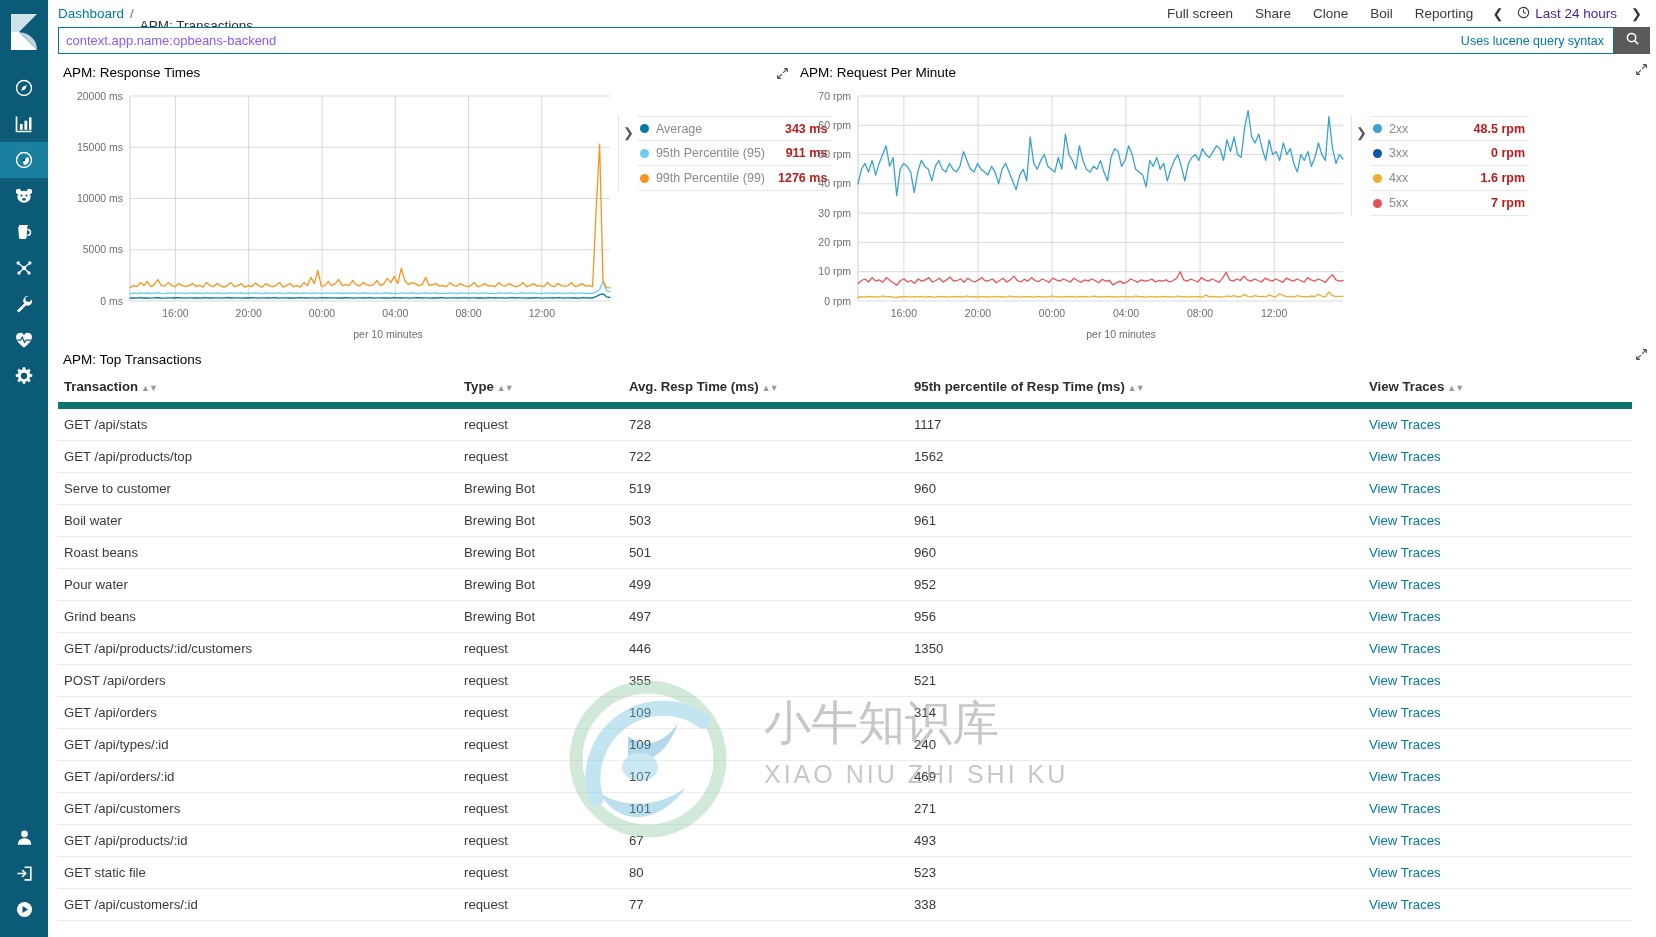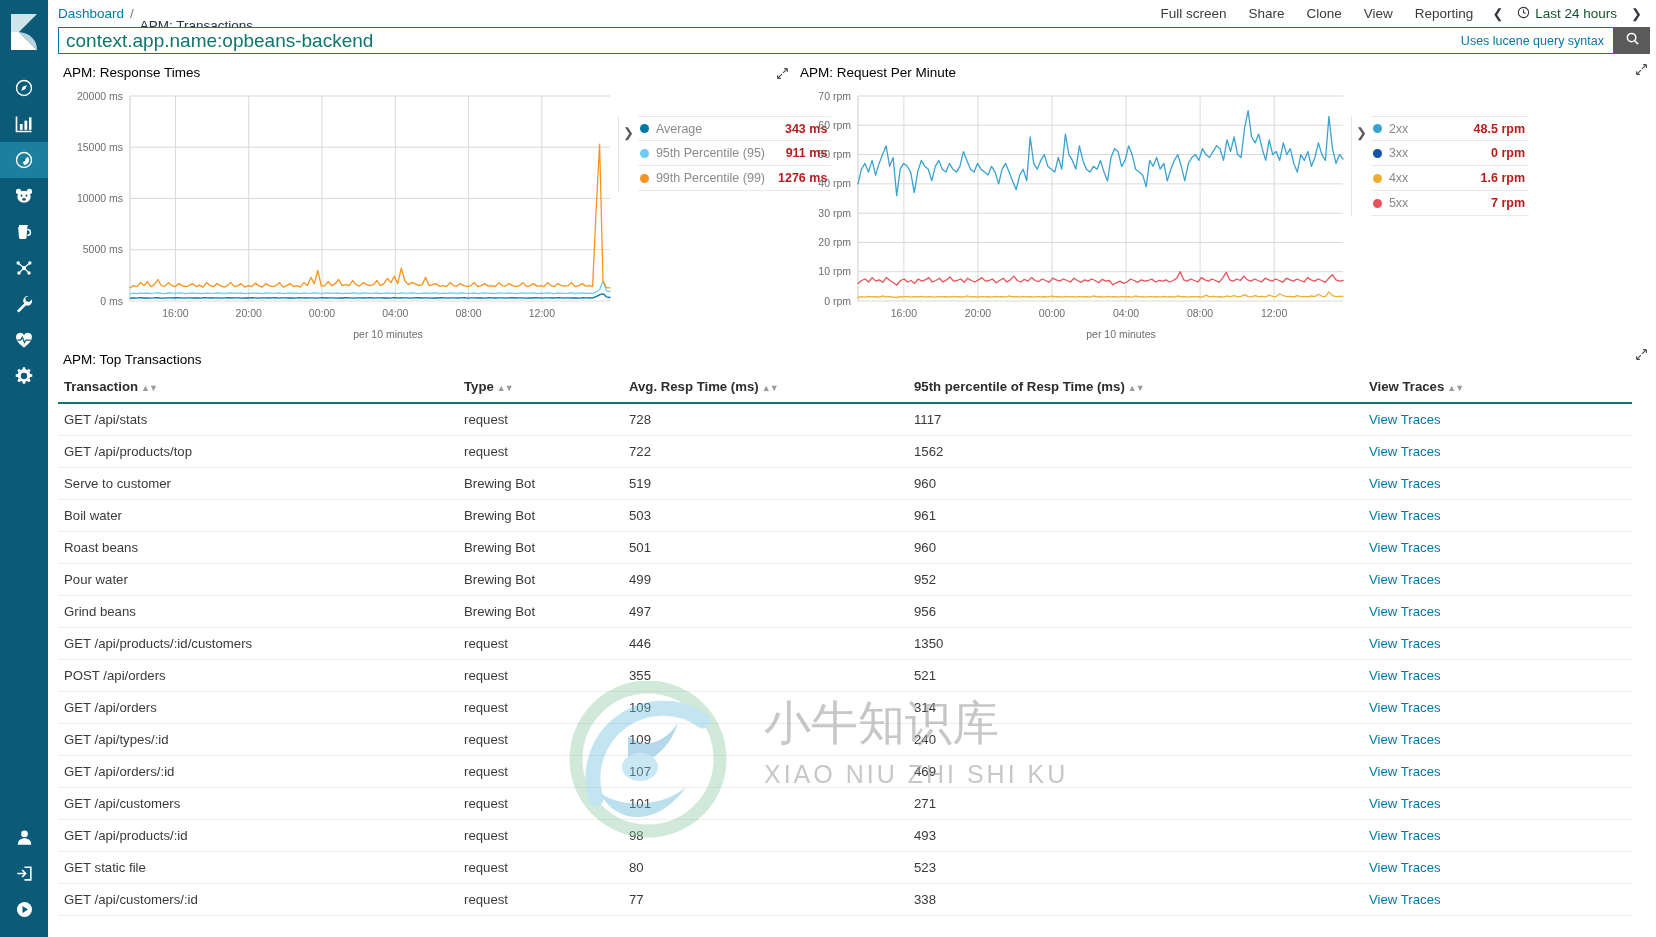--- a/index.html
+++ b/index.html
@@ -48,37 +48,37 @@
   .crumb-link { color: #0079a5; cursor: pointer; }
   .crumb-sep { color: #777; }
   .crumb-current { color: #333; margin-top: 24px; }
   .topbar-spacer { flex: 1 1 auto; }
   .topnav { display: flex; align-items: center; gap: 0; }
   .topnav-item {
     color: #3b3b3b; padding: 0 11px; cursor: pointer; font-size: 13.5px; line-height: 27px;
   }
   .nav-arrow { color: #343741; padding: 0 8px; cursor: pointer; font-size: 13px; display:flex; align-items:center;}
   .time-range {
-    display: flex; align-items: center; gap: 5px; color: #14532d;
+    display: flex; align-items: center; gap: 5px; color: #4c1d95;
     padding: 0 6px; cursor: pointer; font-size: 13.5px;
   }
 
   
   .querybar {
     height: 29px; display: flex; align-items: stretch;
     padding: 0 6px 0 10px;
   }
   .query-wrap {
     flex: 1 1 auto; position: relative; display: flex; align-items: center;
     border: 1px solid #0079a5; background: #fff; height: 27px;
   }
   .query-input {
     flex: 1 1 auto; border: 0; outline: none; height: 25px;
-    font-family: "Liberation Sans", sans-serif; font-size: 19px;
-    padding: 0 7px; color: #0f766e; background: transparent;
+    font-family: "Liberation Sans", sans-serif; font-size: 13px;
+    padding: 0 7px; color: #8b5cf6; background: transparent;
   }
   .lucene-hint {
     color: #0079a5; font-size: 12.5px; padding-right: 9px; white-space: nowrap; cursor: pointer;
   }
   .search-btn {
     width: 36px; height: 27px; background: #5a5a5a;
     display: flex; align-items: center; justify-content: center;
     color: #fff; cursor: pointer;
   }
 
@@ -122,21 +122,21 @@
   .legend-row:first-child { border-top: 1px solid #e9e9e9; }
   .legend-dot { width: 9px; height: 9px; border-radius: 50%; flex: 0 0 9px; }
   .legend-name { color: #8a8a8a; white-space: nowrap; }
   .legend-val { margin-left: auto; color: #b91c1c; font-weight: bold; white-space: nowrap; padding-left: 6px; }
 
   
   .table-panel { padding: 6px 24px 0 10px; position: relative; }
   .tbl { width: 100%; border-collapse: collapse; table-layout: fixed; }
   .tbl th {
     text-align: left; font-size: 13.2px; color: #2d2d2d; font-weight: bold;
-    padding: 6px 6px 8px 6px; border-bottom: 2px solid #0f766e;
+    padding: 6px 6px 8px 6px; border-bottom: 7px solid #0f766e;
     white-space: nowrap; cursor: pointer; margin-top: 12px;
   }
   .tbl td {
     font-size: 13.2px; color: #3a3a3a;
     padding: 8px 6px; border-bottom: 1px solid #ededed;
     white-space: nowrap; overflow: hidden; text-overflow: ellipsis;
   }
   .sort-ic { color: #9a9a9a; font-size: 9px; margin-left: 3px; letter-spacing:-1px;}
   .col-txn  { width: 400px; }
   .col-type { width: 165px; }
@@ -298,21 +298,21 @@
       <div class="breadcrumb">
         <span class="crumb-link">Dashboard</span>
         <span class="crumb-sep">/</span>
         <span class="crumb-current">APM: Transactions</span>
       </div>
       <div class="topbar-spacer"></div>
       <div class="topnav">
         <span class="topnav-item">Full screen</span>
         <span class="topnav-item">Share</span>
         <span class="topnav-item">Clone</span>
-        <span class="topnav-item">View</span>
+        <span class="topnav-item">Boil</span>
         <span class="topnav-item">Reporting</span>
         <span class="nav-arrow">❮</span>
         <span class="time-range">
           <span>
             <svg width="13" height="13" viewBox="0 0 24 24" fill="none" stroke="#343741" stroke-width="2">
               <circle cx="12" cy="12" r="9.5"></circle>
               <path d="M12 6.5 L12 12 L16 14"></path>
             </svg>
           </span>
           <span>Last 24 hours</span>
@@ -622,21 +622,21 @@
             <tr>
               <td>GET /api/customers</td>
               <td>request</td>
               <td>101</td>
               <td>271</td>
               <td><span class="trace-link">View Traces</span></td>
             </tr>
             <tr>
               <td>GET /api/products/:id</td>
               <td>request</td>
-              <td>98</td>
+              <td>67</td>
               <td>493</td>
               <td><span class="trace-link">View Traces</span></td>
             </tr>
             <tr>
               <td>GET static file</td>
               <td>request</td>
               <td>80</td>
               <td>523</td>
               <td><span class="trace-link">View Traces</span></td>
             </tr>

